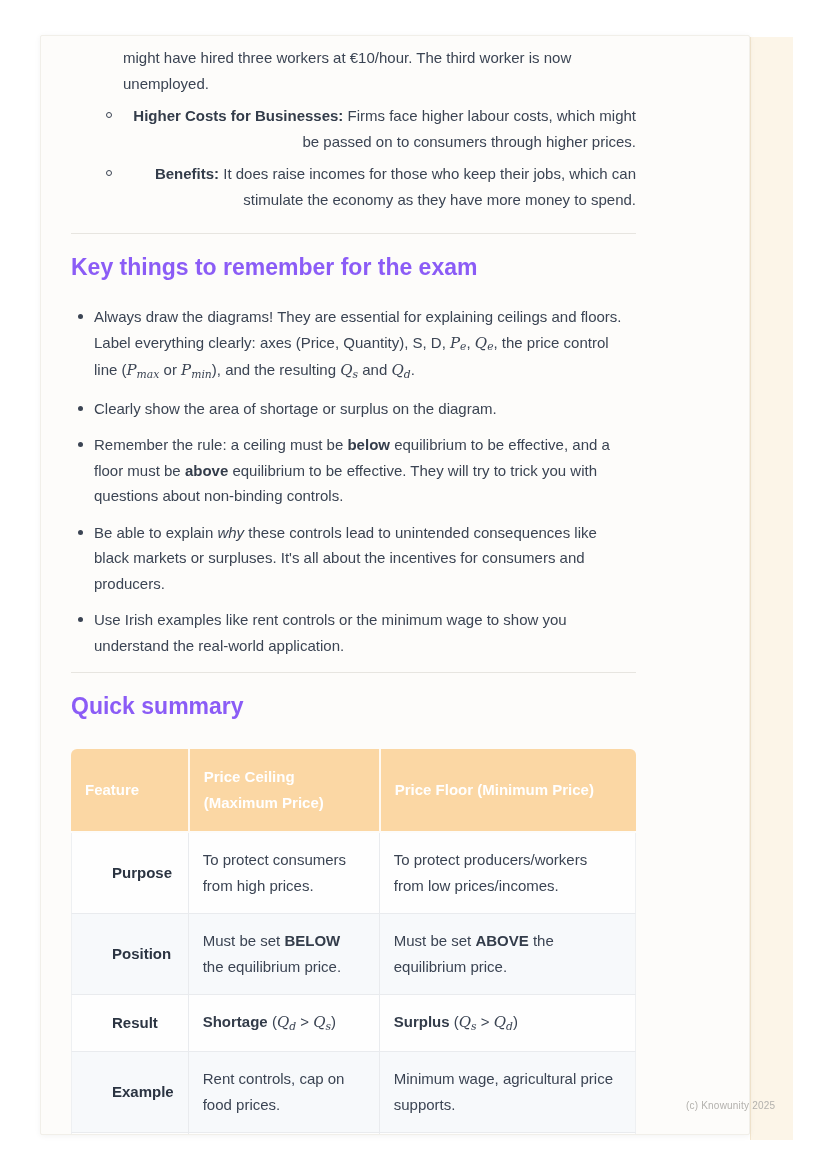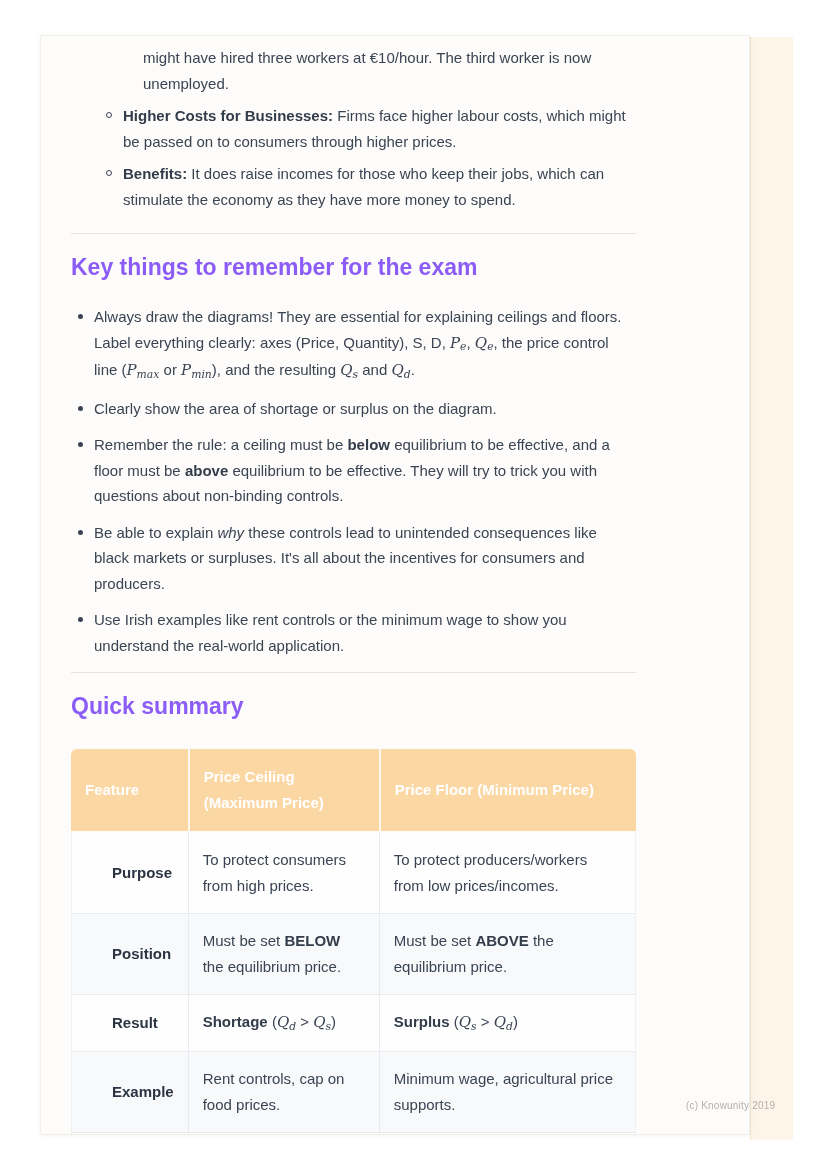--- a/index.html
+++ b/index.html
@@ -32,23 +32,23 @@
     overflow: hidden;
   }
   .content {
     padding: 9px 0 0 30px;
     width: 595px;
   }
   .text-col { width: 565px; }
 
   p, li { font-size: 15px; line-height: 25.5px; }
 
-  .cont-para { margin-left: 72px; }
-
-  .sub-item { display: flex; margin: 7px 0 0 35px; }
+  .cont-para { margin-left: 52px; }
+
+  .sub-item { display: flex; margin: 7px 0 0 35px; text-align: right; }
   .circle-marker {
     flex: 0 0 auto;
     width: 6px; height: 6px;
     border: 1.5px solid #3b4453;
     border-radius: 50%;
     margin: 9px 11px 0 0;
   }
   .sub-item p { flex: 1; }
 
   .divider {
@@ -229,14 +229,14 @@
             <td></td>
             <td></td>
             <td></td>
           </tr>
         </tbody>
       </table>
 
     </div>
   </div>
 
-  <div class="watermark">(c) Knowunity 2019</div>
+  <div class="watermark">(c) Knowunity 2025</div>
 </div>
 
 </body></html>

